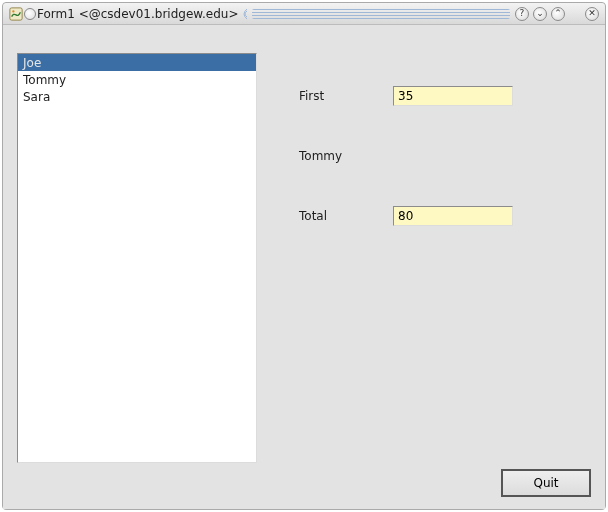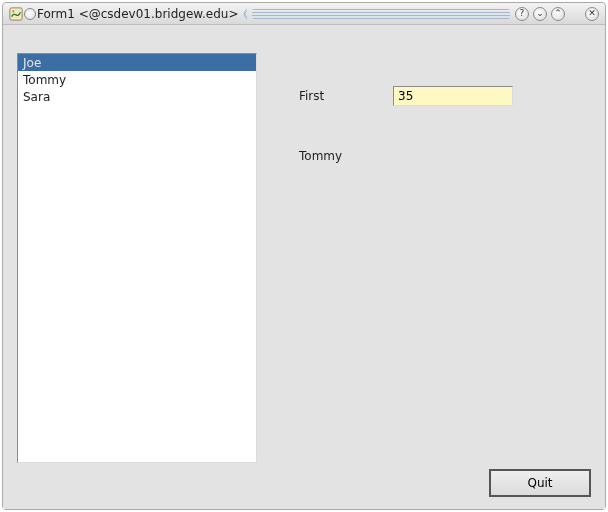--- a/index.html
+++ b/index.html
@@ -141,21 +141,21 @@
     background: #fef9c3;
     font-family: inherit;
     font-size: 12px;
     padding: 1px 4px;
     outline: none;
   }
   .quit-btn {
     position: absolute;
     right: 14px;
     bottom: 12px;
-    width: 102px;
+    width: 90px;
     height: 28px;
     background: linear-gradient(#eeeeee, #dcdcdc);
     border: 2px solid #555;
     font-family: inherit;
     font-size: 12px;
     cursor: pointer;
   }
 </style>
 </head>
 <body>
@@ -197,18 +197,22 @@
     </div>
 
     <div class="form-area">
       <div class="form-row">
         <span class="form-label">First</span>
         <input class="form-input" type="text" value="35" style="">
       </div>
       <div class="form-row">
         <span class="form-label">Tommy</span>
       </div>
+      <div class="form-row">
+        <span class="form-label">Total</span>
+        <input class="form-input" type="text" value="80" style="">
+      </div>
     </div>
 
     <button class="quit-btn">Quit</button>
 
   </div>
 </div>
 
 </body></html>

